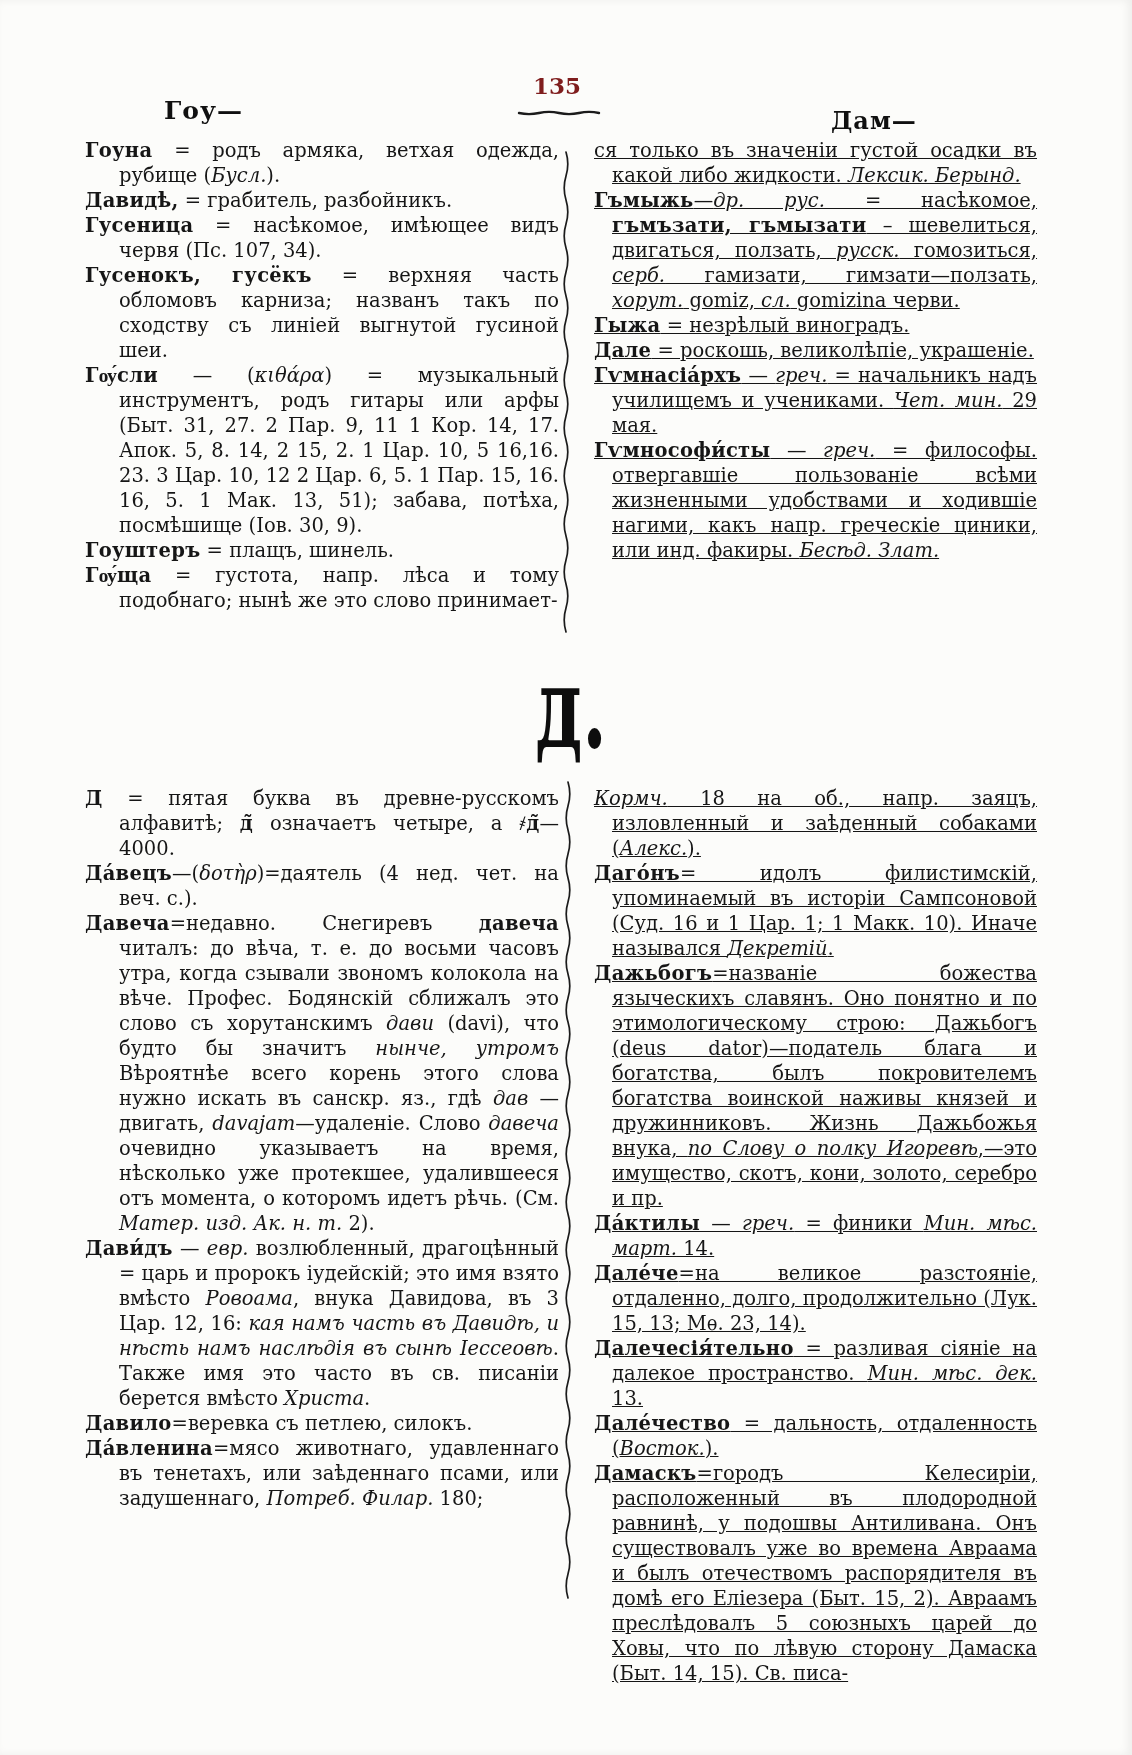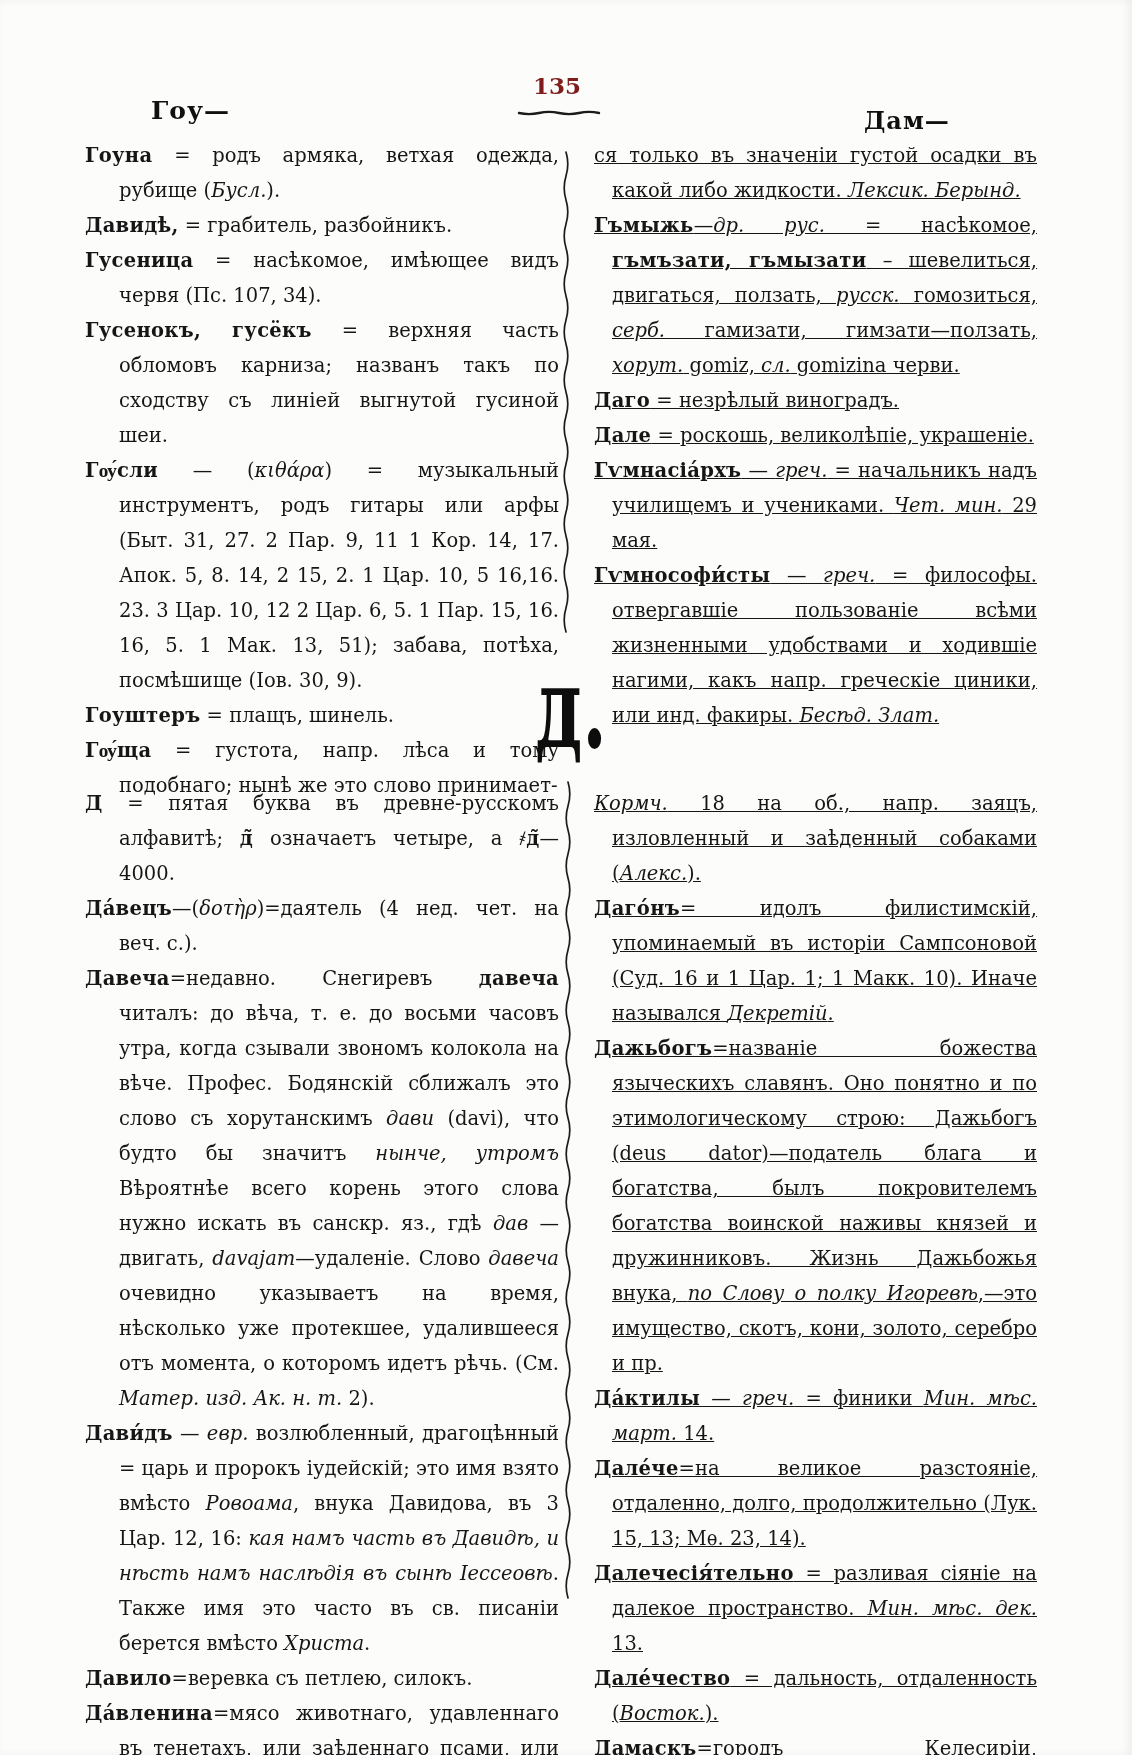--- a/index.html
+++ b/index.html
@@ -27,21 +27,21 @@
     font-weight:bold;
     font-size:23px;
     color:#7f1d1d;
     width:70px;text-align:left;
   }
   .squig{position:absolute;overflow:visible;}
   .col{
     position:absolute;
     font-family:"DejaVu Serif",serif;
     font-size:19.5px;
-    line-height:35px;
+    line-height:25px;
     color:#161616;
     text-align:justify;
   }
   .entry{margin:0;padding-left:34px;text-indent:-34px;}
   .col.rt .entry{padding-left:18px;text-indent:-18px;text-decoration:underline;}
   .entry.cont{text-indent:0;}
   .hw{
     font-weight:bold;
     letter-spacing:0.3px;
   }
@@ -57,29 +57,29 @@
     color:#0d0d0d;
     width:110px;
     text-align:center;
   }
 </style>
 </head>
 <body>
 
 <div class="page">
 
-  <div class="rh" style="left:151px;top:96px;">Гоу—</div>
+  <div class="rh" style="left:164px;top:96px;">Гоу—</div>
 
   <div class="pagenum" style="left:533px;top:72px;">135</div>
 
   <svg class="squig" style="left:519px;top:108px;" width="98" height="10">
       <path d="M0 5 Q10 7.2 20 5 Q30 2.8 40 5 Q50 7.2 60 5 Q70 2.8 80 5" fill="none" stroke="#1b1b1b" stroke-width="2.4" stroke-linecap="round"></path>
     </svg>
 
-  <div class="rh" style="left:864px;top:106px;font-size:24px;">Дам—</div>
+  <div class="rh" style="left:831px;top:106px;font-size:24px;">Дам—</div>
 
   <svg class="squig" style="left:561px;top:152px;" width="10" height="488">
       <path d="M5 0 Q8.6 12 5 24 Q1.4 36 5 48 Q8.6 60 5 72 Q1.4 84 5 96 Q8.6 108 5 120 Q1.4 132 5 144 Q8.6 156 5 168 Q1.4 180 5 192 Q8.6 204 5 216 Q1.4 228 5 240 Q8.6 252 5 264 Q1.4 276 5 288 Q8.6 300 5 312 Q1.4 324 5 336 Q8.6 348 5 360 Q1.4 372 5 384 Q8.6 396 5 408 Q1.4 420 5 432 Q8.6 444 5 456 Q1.4 468 5 480" fill="none" stroke="#1b1b1b" stroke-width="1.7" stroke-linecap="round"></path>
     </svg>
 
   <svg class="squig" style="left:563px;top:782px;" width="10" height="832">
       <path d="M5 0 Q8.6 12 5 24 Q1.4 36 5 48 Q8.6 60 5 72 Q1.4 84 5 96 Q8.6 108 5 120 Q1.4 132 5 144 Q8.6 156 5 168 Q1.4 180 5 192 Q8.6 204 5 216 Q1.4 228 5 240 Q8.6 252 5 264 Q1.4 276 5 288 Q8.6 300 5 312 Q1.4 324 5 336 Q8.6 348 5 360 Q1.4 372 5 384 Q8.6 396 5 408 Q1.4 420 5 432 Q8.6 444 5 456 Q1.4 468 5 480 Q8.6 492 5 504 Q1.4 516 5 528 Q8.6 540 5 552 Q1.4 564 5 576 Q8.6 588 5 600 Q1.4 612 5 624 Q8.6 636 5 648 Q1.4 660 5 672 Q8.6 684 5 696 Q1.4 708 5 720 Q8.6 732 5 744 Q1.4 756 5 768 Q8.6 780 5 792 Q1.4 804 5 816" fill="none" stroke="#1b1b1b" stroke-width="1.7" stroke-linecap="round"></path>
     </svg>
 
   <div class="col" style="left:85px;top:138px;width:474px;">
@@ -88,21 +88,21 @@
       <p class="entry"><span class="hw">Гусеница</span><span class="tx"> = насѣкомое, имѣющее видъ червя (Пс. 107, 34).</span></p>
       <p class="entry"><span class="hw">Гусенокъ, гусёкъ</span><span class="tx"> = верхняя часть обломовъ карниза; названъ такъ по сходству съ линіей выгнутой гусиной шеи.</span></p>
       <p class="entry"><span class="hw">Гѹ́сли</span><span class="tx"> — (</span><span class="it">κιθάρα</span><span class="tx">) = музыкальный инструментъ, родъ гитары или арфы (Быт. 31, 27. 2 Пар. 9, 11  1 Кор. 14, 17. Апок. 5, 8. 14, 2  15, 2. 1 Цар. 10, 5  16,16. 23. 3 Цар. 10, 12  2 Цар. 6, 5. 1 Пар. 15, 16. 16, 5. 1 Мак. 13, 51); забава, потѣха, посмѣшище (Іов. 30, 9).</span></p>
       <p class="entry"><span class="hw">Гоуштеръ</span><span class="tx"> = плащъ, шинель.</span></p>
       <p class="entry"><span class="hw">Гѹ́ща</span><span class="tx"> = густота, напр. лѣса и тому подобнаго; нынѣ же это слово принимает-</span></p>
     </div>
 
   <div class="col rt" style="left:594px;top:138px;width:443px;">
       <p class="entry cont"><span class="tx">ся только въ значеніи густой осадки въ какой либо жидкости. </span><span class="it">Лексик. Берынд.</span></p>
       <p class="entry"><span class="hw">Гъмыжь</span><span class="tx">—</span><span class="it">др. рус.</span><span class="tx"> = насѣкомое, </span><span class="hw">гъмъзати, гъмызати</span><span class="tx"> – шевелиться, двигаться, ползать, </span><span class="it">русск.</span><span class="tx"> гомозиться, </span><span class="it">серб.</span><span class="tx"> гамизати, гимзати—ползать, </span><span class="it">хорут.</span><span class="tx"> gomiz, </span><span class="it">сл.</span><span class="tx"> gomizina черви.</span></p>
-      <p class="entry"><span class="hw">Даго</span><span class="tx"> = незрѣлый виноградъ.</span></p>
+      <p class="entry"><span class="hw">Гыжа</span><span class="tx"> = незрѣлый виноградъ.</span></p>
       <p class="entry"><span class="hw">Дале</span><span class="tx"> = роскошь, великолѣпіе, украшеніе.</span></p>
       <p class="entry"><span class="hw">Гѵмнасіа́рхъ</span><span class="tx"> — </span><span class="it">греч.</span><span class="tx"> = начальникъ надъ училищемъ и учениками. </span><span class="it">Чет. мин.</span><span class="tx"> 29 мая.</span></p>
       <p class="entry"><span class="hw">Гѵмнософи́сты</span><span class="tx"> — </span><span class="it">греч.</span><span class="tx"> = философы. отвергавшіе пользованіе всѣми жизненными удобствами и ходившіе нагими, какъ напр. греческіе циники, или инд. факиры. </span><span class="it">Бесѣд. Злат.</span></p>
     </div>
 
   <div class="big-letter" style="left:516px;top:652px;">д.</div>
 
   <div class="col" style="left:85px;top:786px;width:474px;">
       <p class="entry"><span class="hw">Д</span><span class="tx"> = пятая буква въ древне-русскомъ алфавитѣ; </span><span class="hw">д̃</span><span class="tx"> означаетъ четыре, а </span><span class="hw">҂д̃</span><span class="tx">—4000.</span></p>
       <p class="entry"><span class="hw">Да́вецъ</span><span class="tx">—(</span><span class="it">δοτὴρ</span><span class="tx">)=даятель (4 нед. чет. на веч. с.).</span></p>

